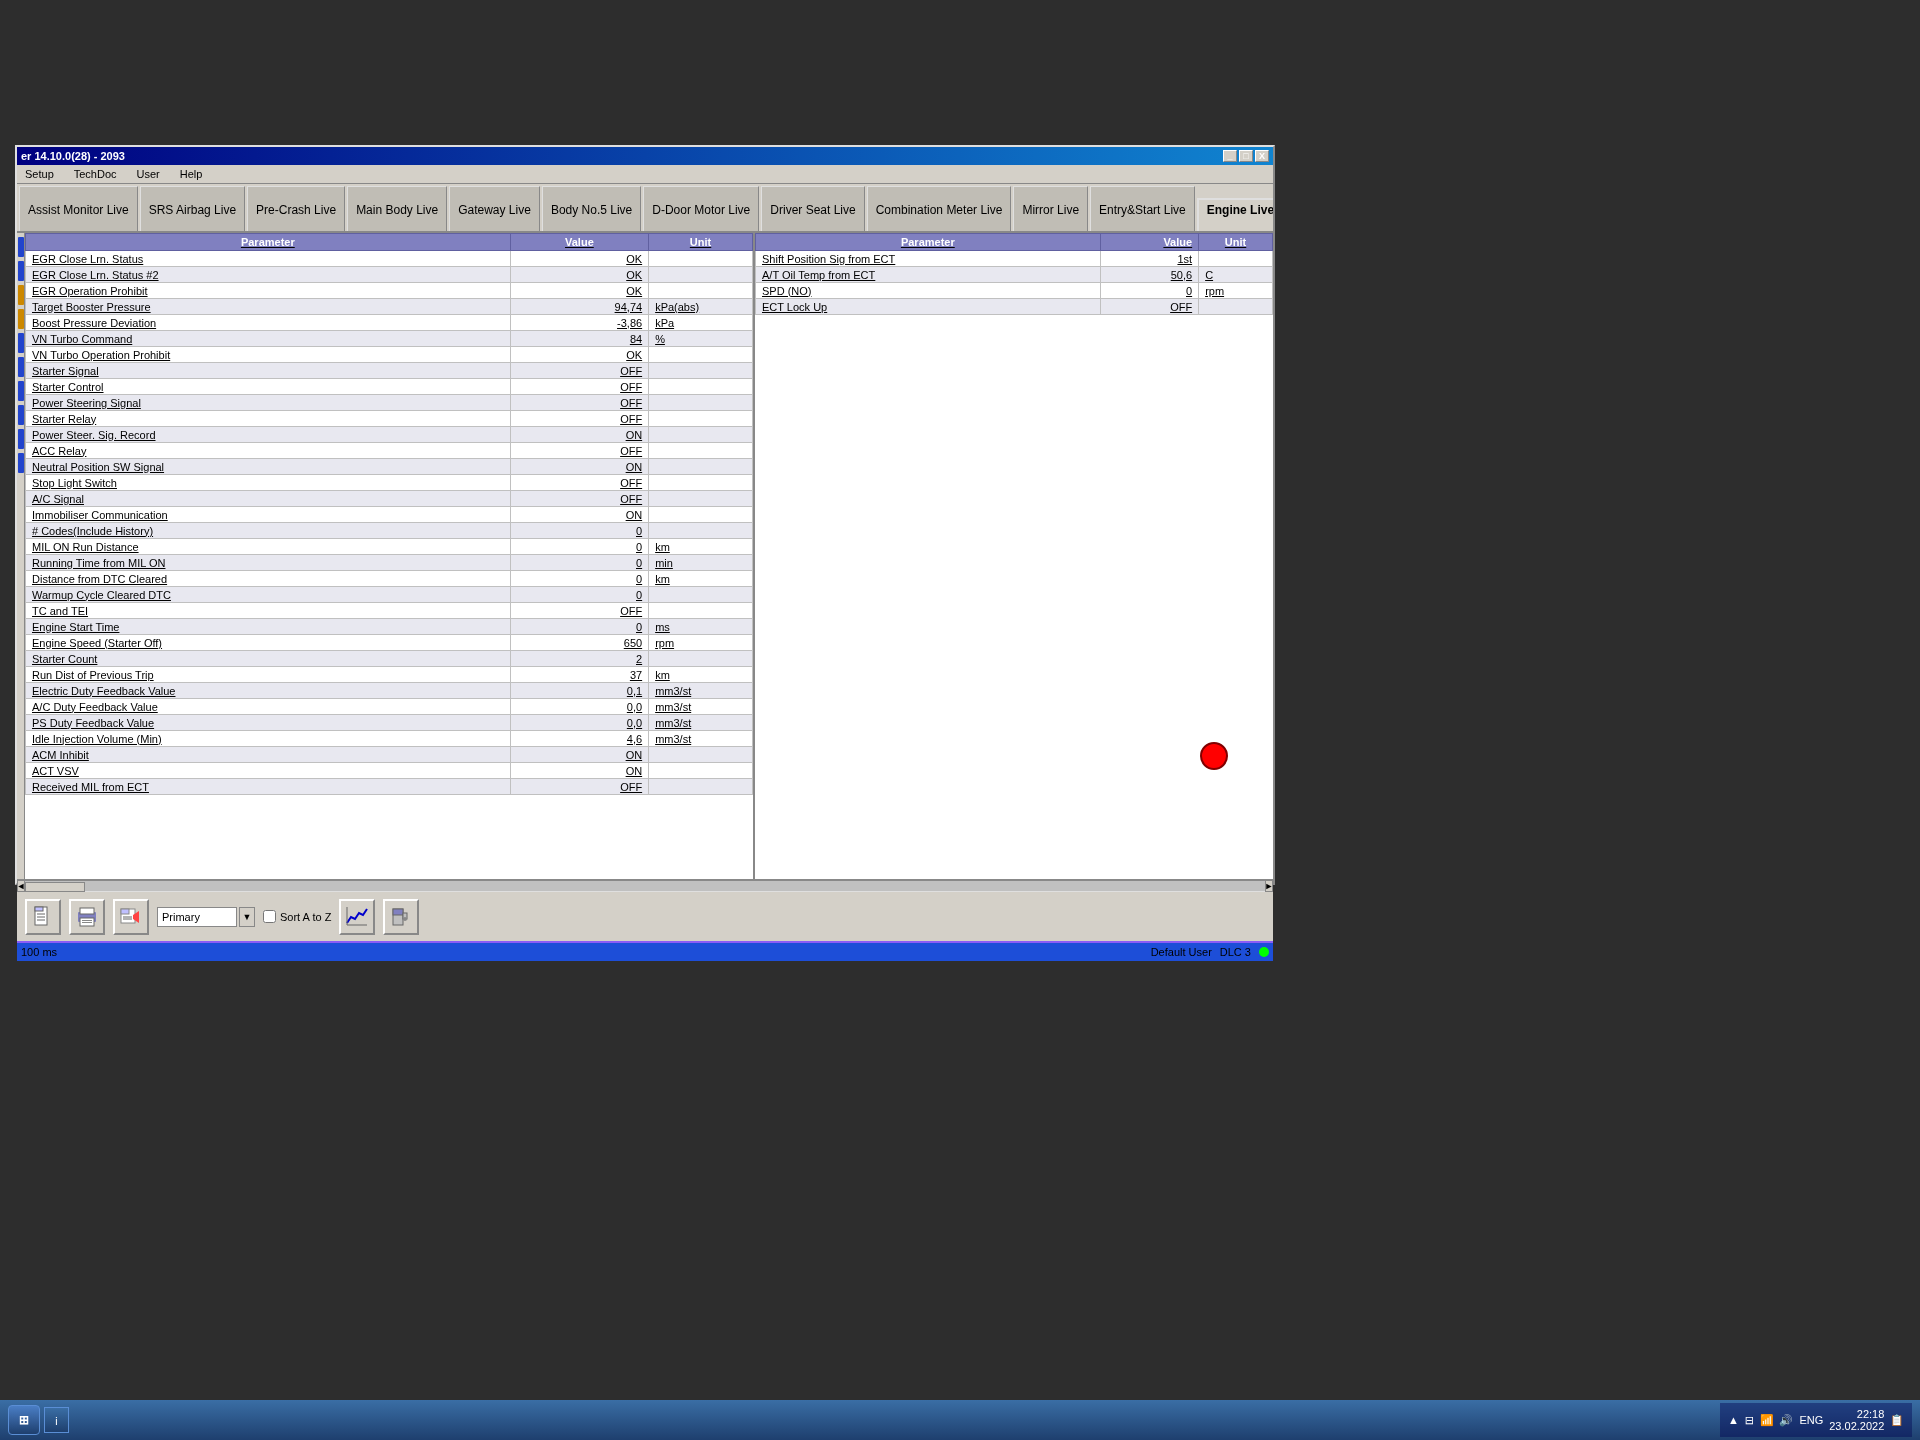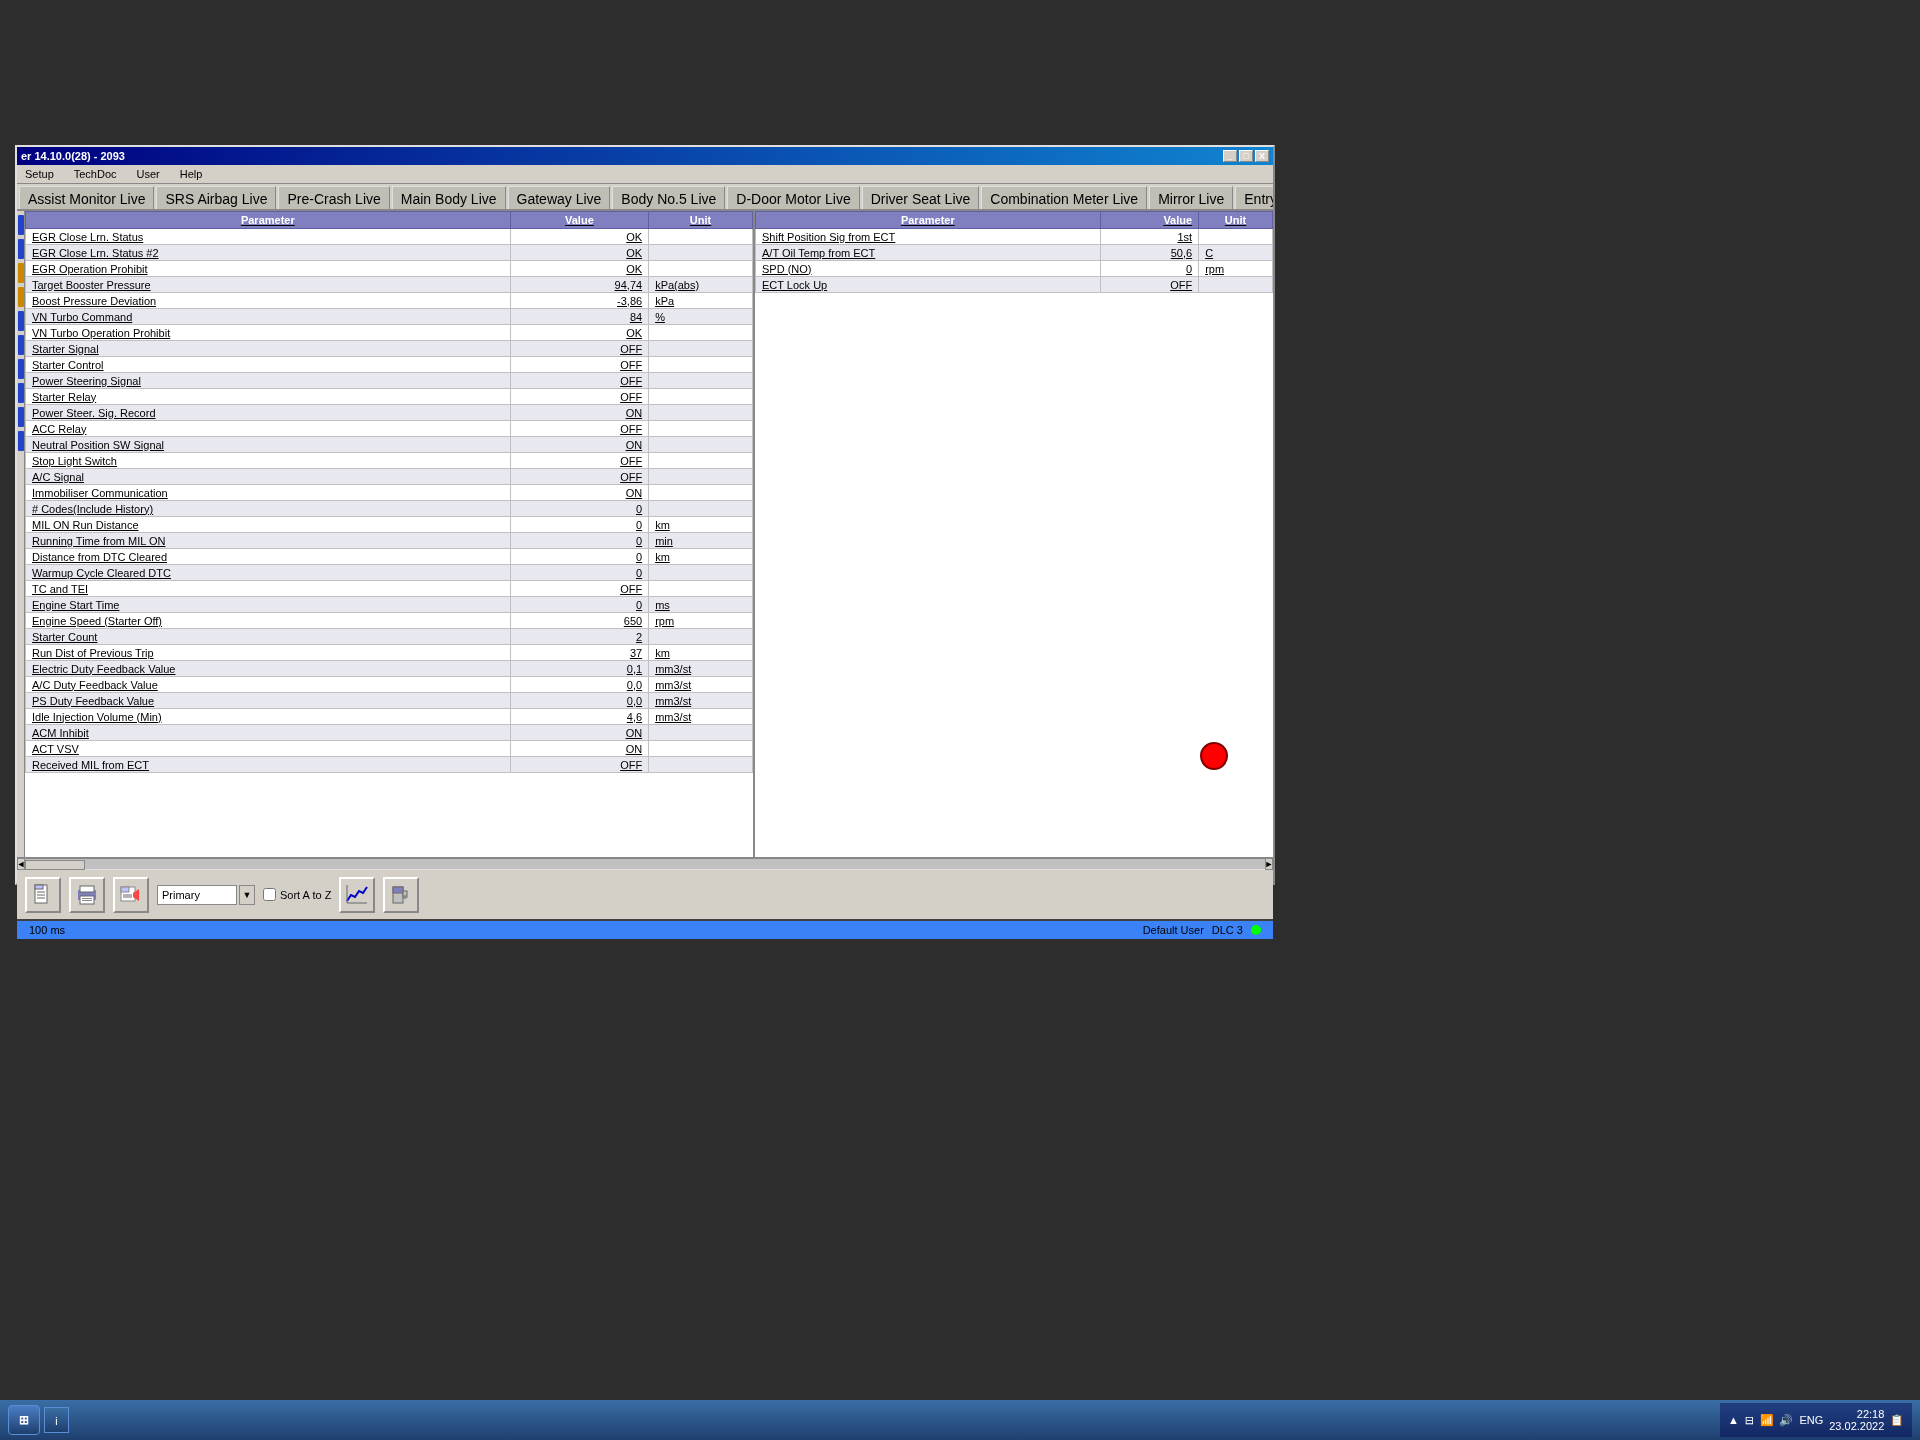--- a/index.html
+++ b/index.html
@@ -73,27 +73,27 @@
       background: #d4d0c8;
       display: flex;
       flex-wrap: nowrap;
       align-items: flex-end;
       padding: 2px 2px 0 2px;
       overflow: hidden;
       border-bottom: 2px solid #888;
       gap: 2px;
     }
     .tab {
-      padding: 4px 8px;
+      padding: 16px 8px;
       background: #c0bdb5;
       border: 1px solid #888;
       border-top: 1px solid #dfdfdf;
       border-left: 1px solid #dfdfdf;
       cursor: pointer;
-      font-size: 14px;
+      font-size: 12px;
       white-space: nowrap;
       border-bottom: none;
       margin-bottom: -2px;
       text-align: center;
     }
     .tab.active {
       background: #d4d0c8;
       font-weight: bold;
       border-top: 2px solid #dfdfdf;
       border-left: 2px solid #dfdfdf;
@@ -264,23 +264,23 @@
       cursor: pointer;
       font-size: 9px;
     }
     .checkbox-label {
       display: flex;
       align-items: center;
       gap: 4px;
       font-size: 11px;
     }
     .status-bar {
-      background: #3b82f6;
-      border-top: 2px solid #404040;
-      padding: 2px 12px;
+      background: #1d4ed8;
+      border-top: 2px solid #8b5cf6;
+      padding: 2px 4px;
       display: flex;
       align-items: center;
       gap: 8px;
       height: 20px;
       font-size: 11px;
     }
     .record-btn {
       width: 28px;
       height: 28px;
       background: red;

